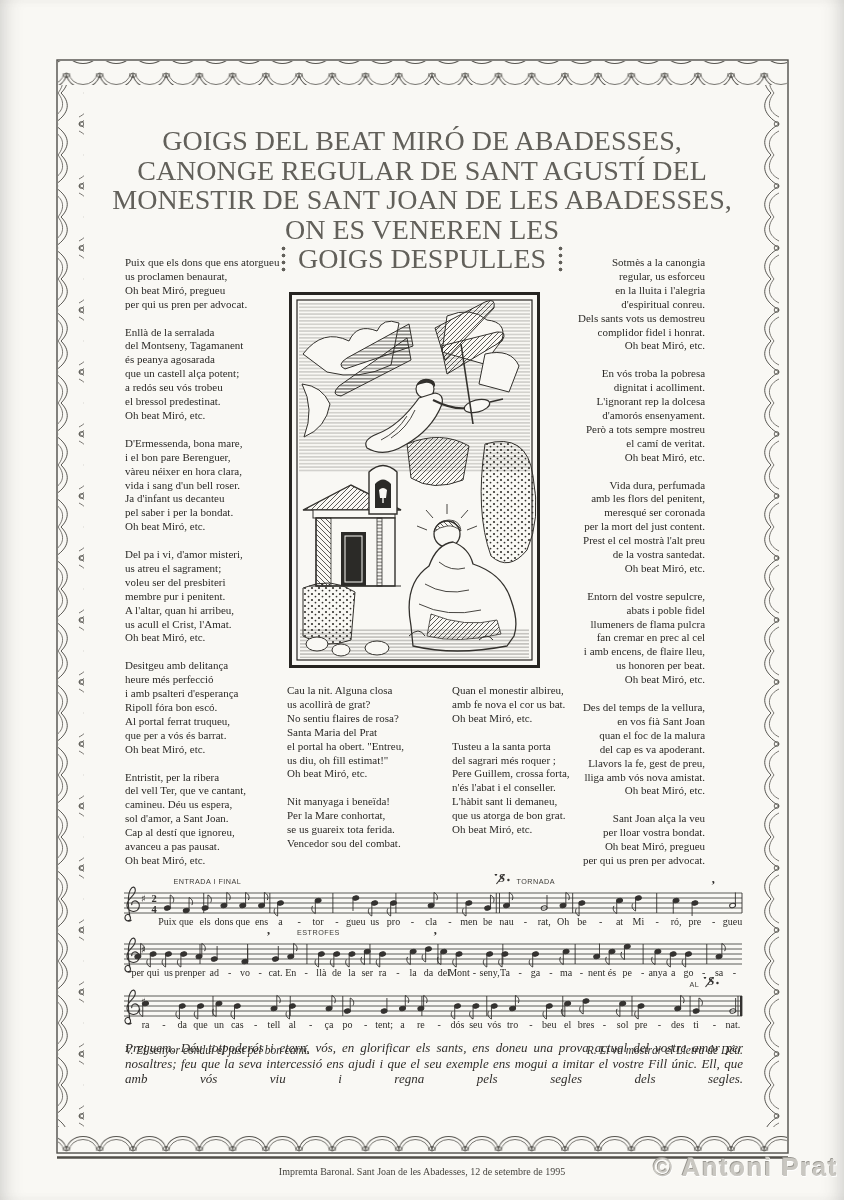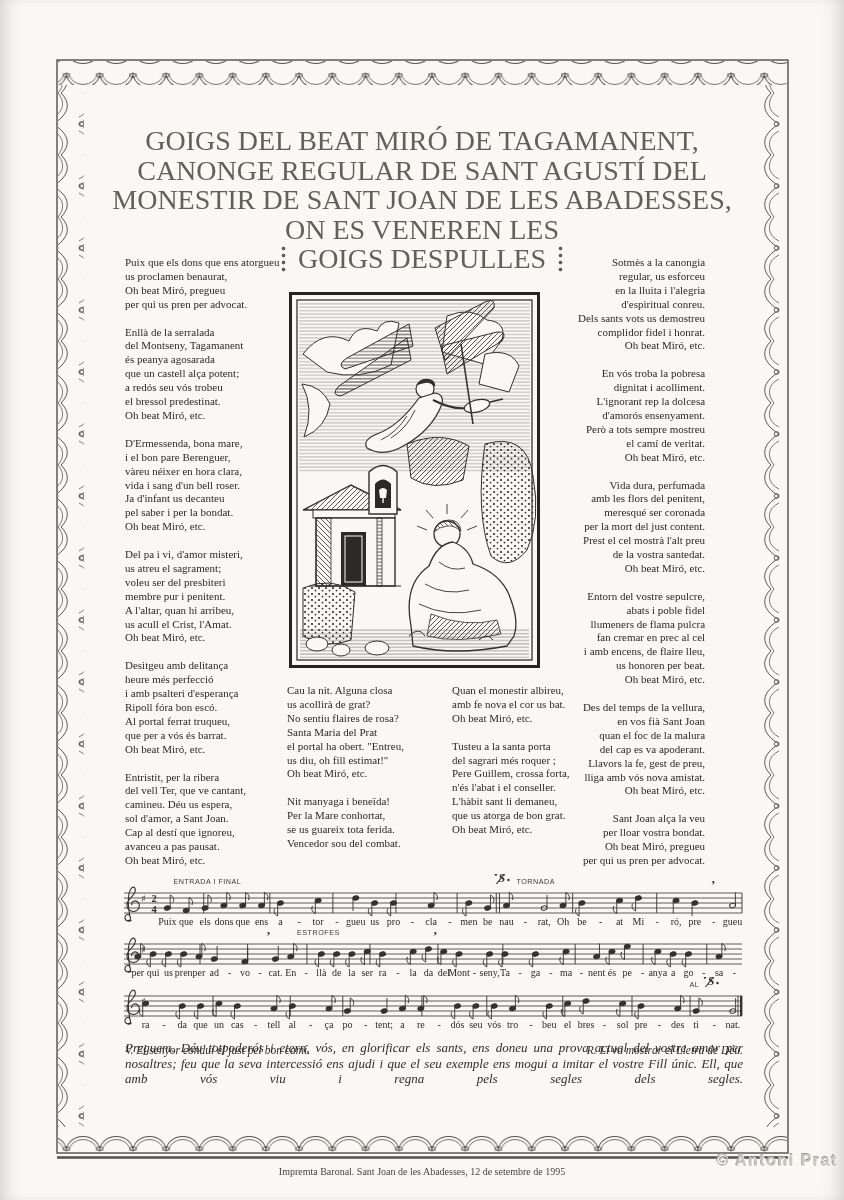--- a/index.html
+++ b/index.html
@@ -27,21 +27,21 @@
   .staff{position:absolute;left:118px;width:630px;height:58px;}
   #staff1{top:874px;} #staff2{top:925px;} #staff3{top:977px;}
   
   #vr-row{position:absolute;left:125px;width:618px;top:1044px;font-style:italic;font-size:11.5px;
           display:flex;justify-content:space-between;}
   #prayer{position:absolute;left:125px;width:618px;top:1040px;font-style:italic;font-size:13px;
           line-height:15.5px;text-align:justify;text-align-last:justify;}
   #credit{position:absolute;left:0;right:0;top:1112px;text-align:center;font-size:10.5px;color:#33312d;}
   #imprint{position:absolute;left:0;right:0;top:1166px;text-align:center;font-size:10px;color:#46443f;}
   #watermark{position:absolute;right:6px;top:1152px;font-family:"Liberation Sans",sans-serif;
-             font-weight:700;font-size:16px;letter-spacing:1.5px;color:#c9c7c1;
+             font-weight:700;font-size:26px;letter-spacing:1.5px;color:#c9c7c1;
              text-shadow:0.6px 0.6px 0 #ffffff,-0.6px -0.6px 0 #989690;}
 </style>
 </head>
 <body>
 
 <div id="page">
 
   <svg id="border" class="abs" width="844" height="1200" viewBox="0 0 844 1200" style="left:0;top:0">
     <defs>
       <pattern id="scalT" width="33.23" height="24" patternUnits="userSpaceOnUse">
@@ -71,21 +71,21 @@
     </defs>
     <rect x="57" y="60" width="731" height="1093" fill="none" stroke="#514f4a" stroke-width="1.4"></rect>
     <line x1="57" y1="1157.5" x2="788" y2="1157.5" stroke="#514f4a" stroke-width="2.4"></line>
     <rect x="58" y="61" width="729" height="24" fill="url(#scalT)"></rect>
     <rect x="58" y="1128" width="729" height="24" fill="url(#scalB)"></rect>
     <rect x="58" y="85" width="26" height="1042" fill="url(#sideL)"></rect>
     <rect x="761" y="85" width="26" height="1042" fill="url(#sideR)"></rect>
   </svg>
 
   <div id="title">
-    <div class="tl">GOIGS DEL BEAT MIRÓ DE TAGAMANENT,</div>
+    <div class="tl">GOIGS DEL BEAT MIRÓ DE ABADESSES,</div>
     <div class="tl">CANONGE REGULAR DE SANT AGUSTÍ DEL</div>
     <div class="tl">MONESTIR DE SANT JOAN DE LES ABADESSES,</div>
     <div class="tl">ON ES VENEREN LES</div>
     <div class="tl"><span class="vdots"></span><span>GOIGS DESPULLES</span><span class="vdots"></span></div>
   </div>
 
   <div class="col" id="col-left">Puix que els dons que ens atorgueu
 us proclamen benaurat,
 Oh beat Miró, pregueu
 per qui us pren per advocat.

